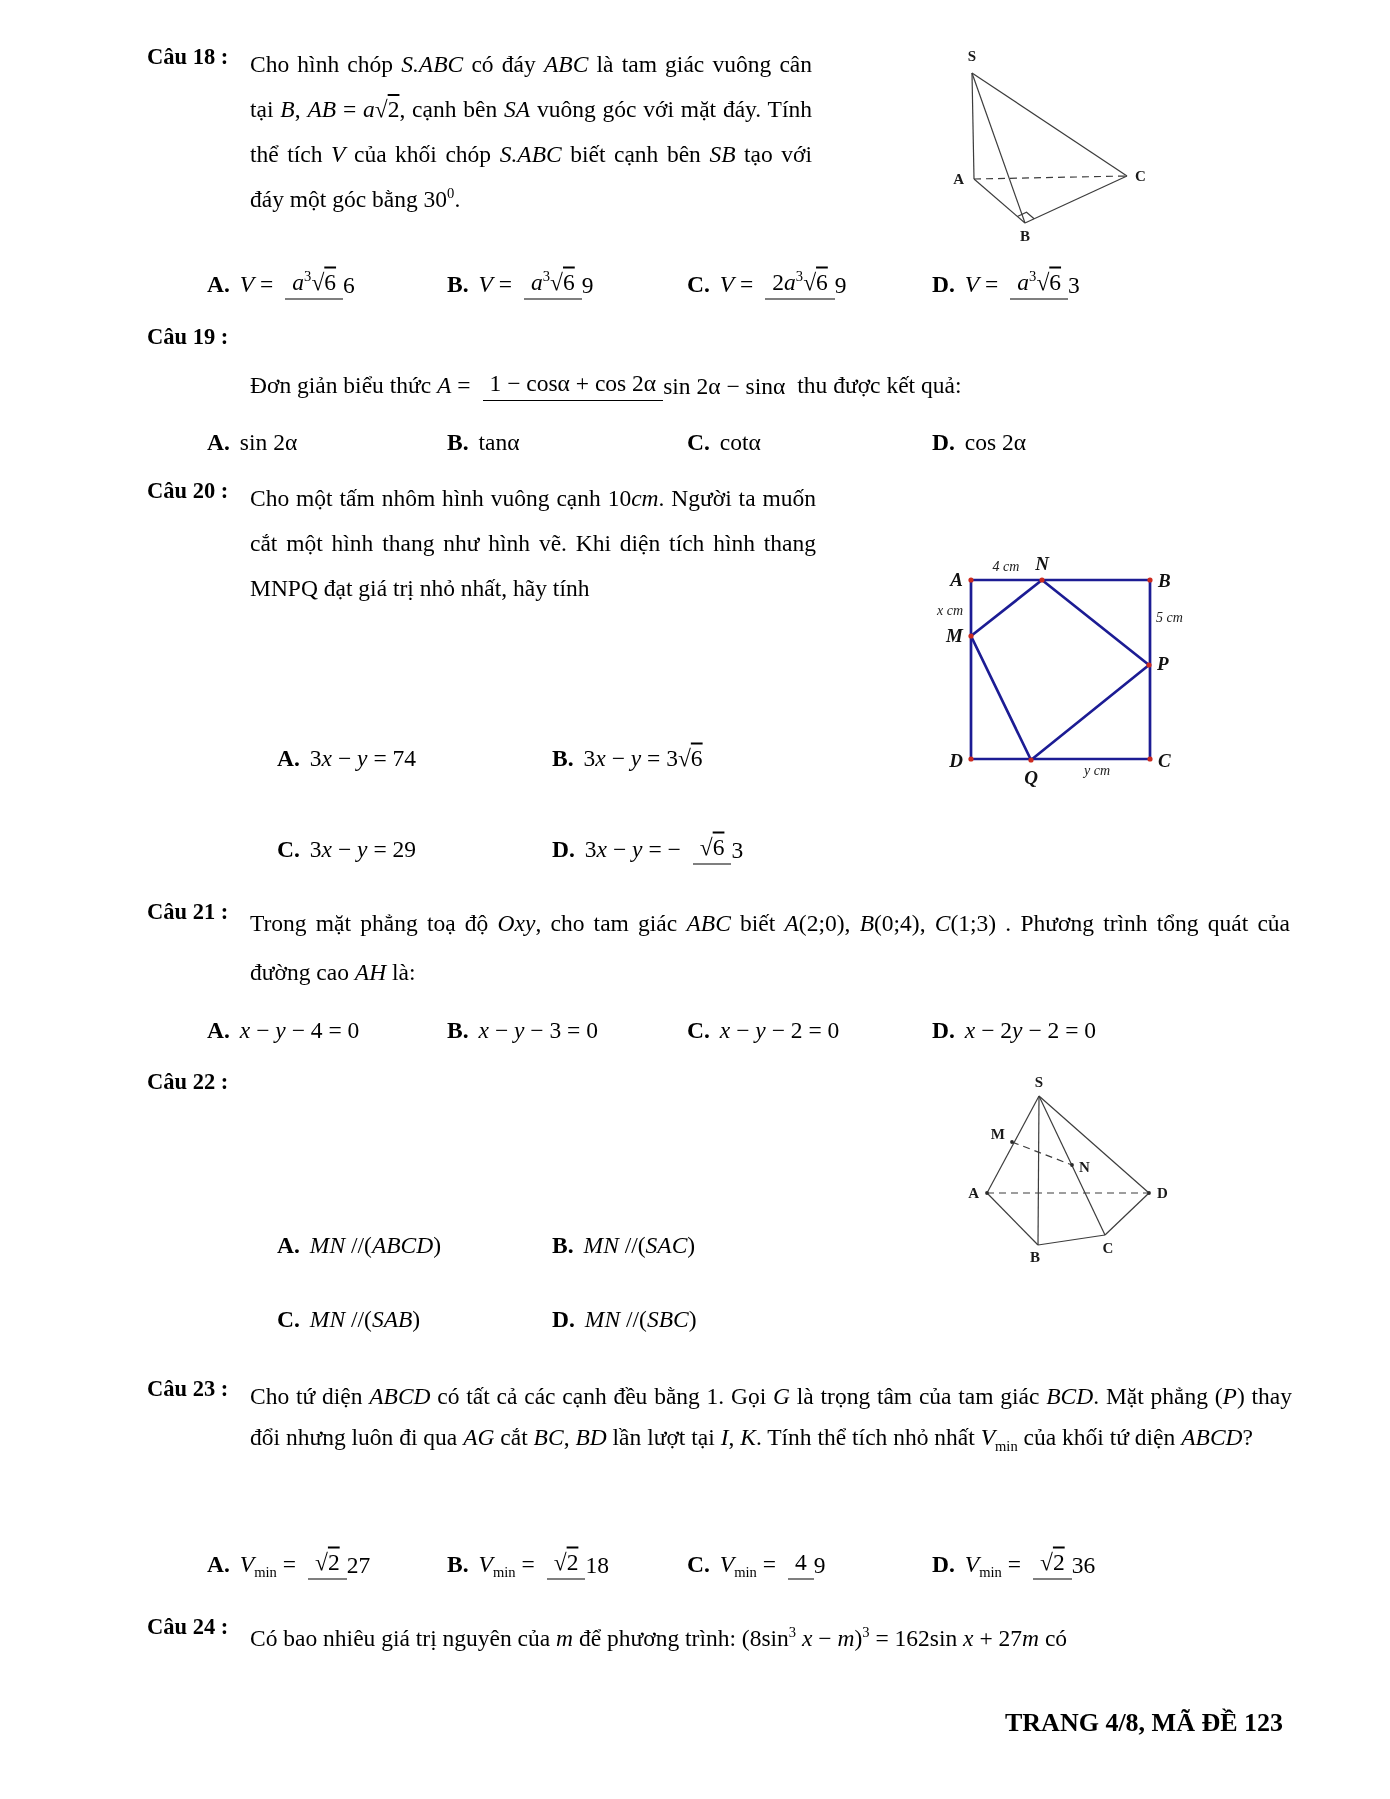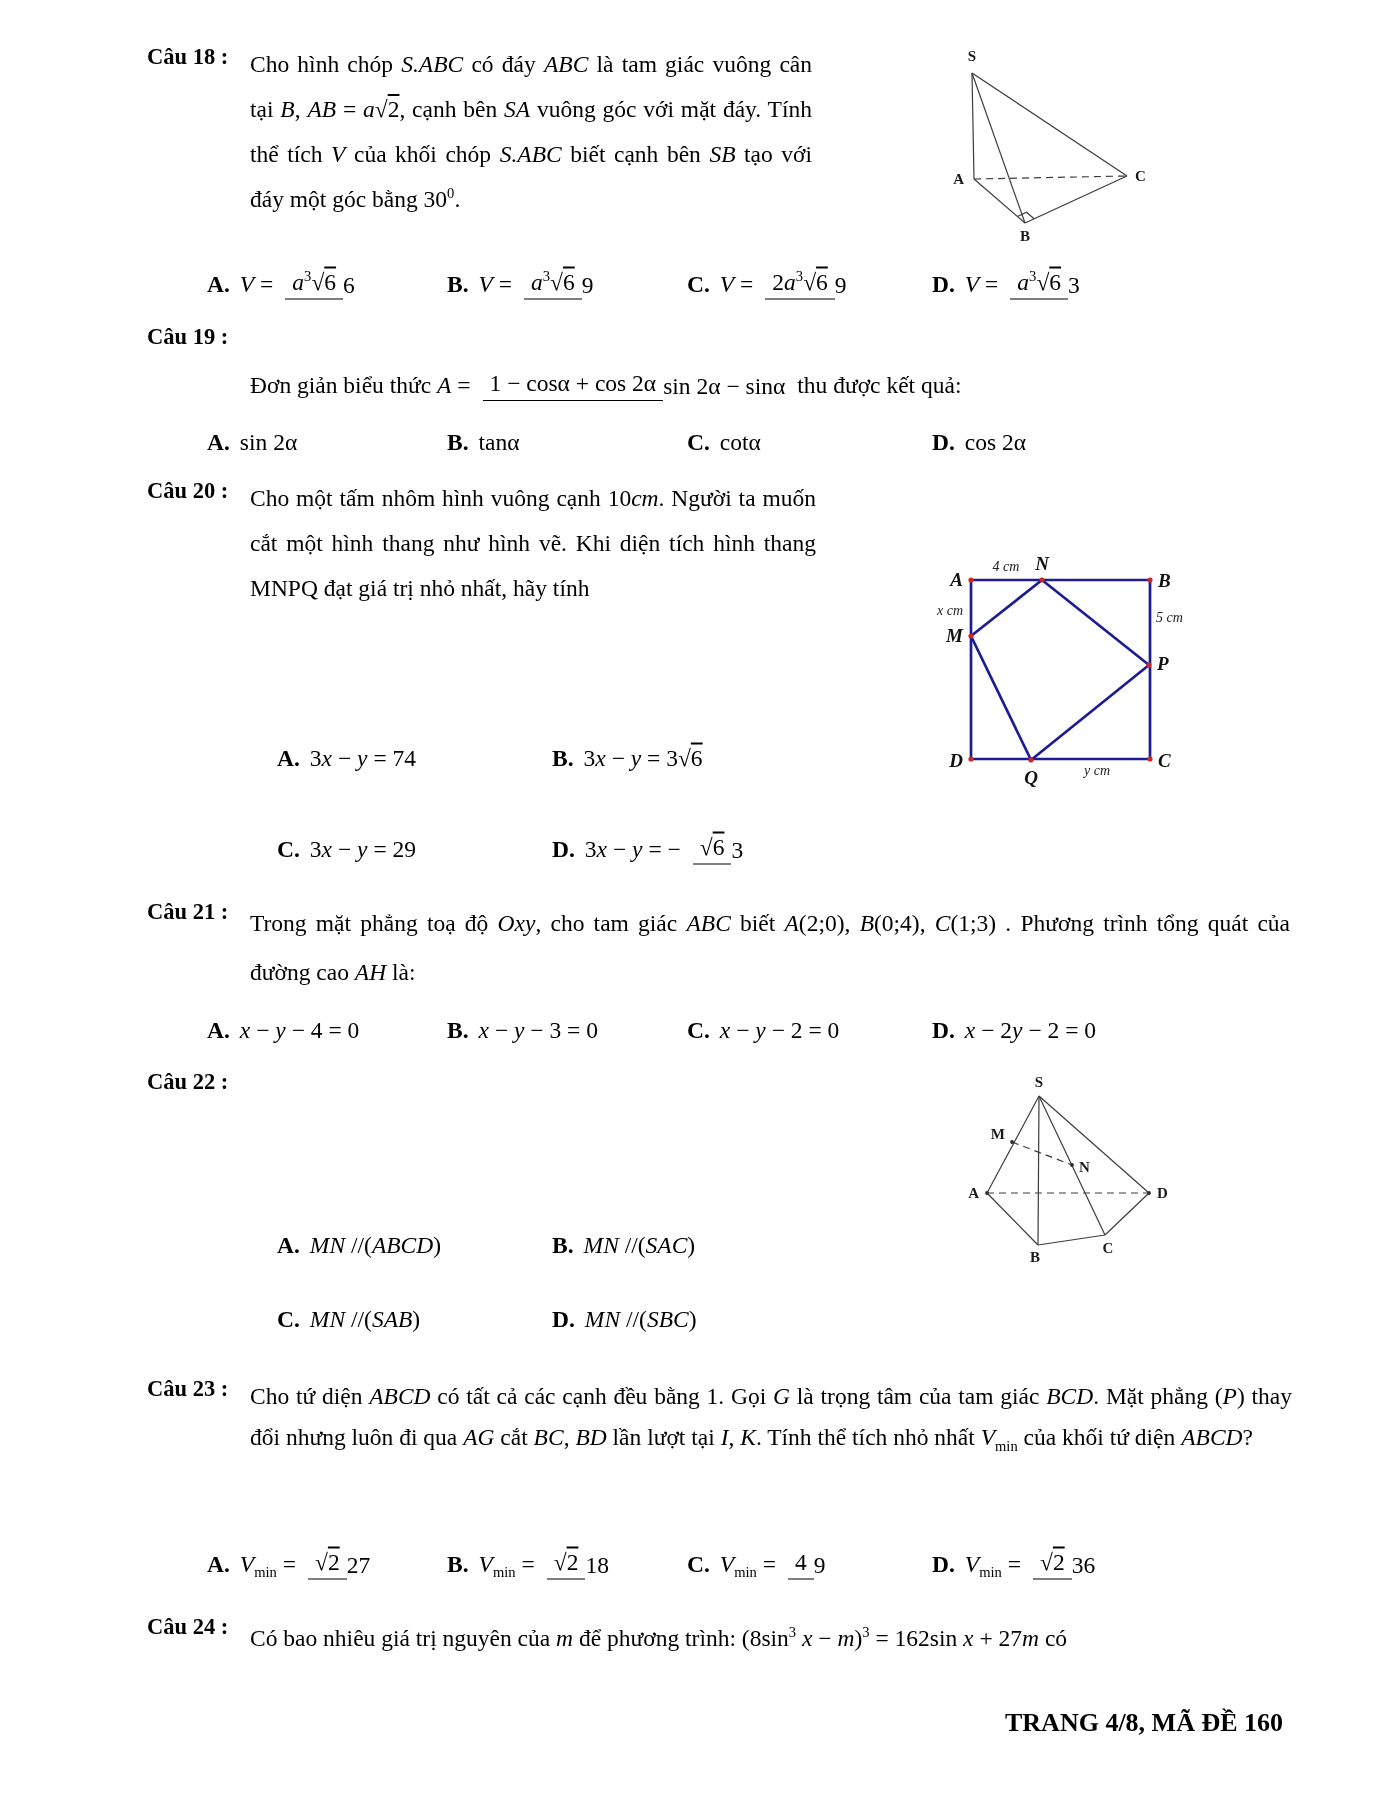--- a/index.html
+++ b/index.html
@@ -273,15 +273,15 @@
       <span class="frac">
           <span class="num">√<span class="ol">2</span></span>
           <span class="den">36</span>
         </span>
     </div>
   </div>
 
   <div class="qlabel" style="top:1614px">Câu 24 :</div>
   <div class="qtext" style="left:228px;top:1616px;width:1070px;text-align:left">Có bao nhiêu giá trị nguyên của <i>m</i> để phương trình: (8sin<sup>3</sup> <i>x</i> − <i>m</i>)<sup>3</sup> = 162sin <i>x</i> + 27<i>m</i>  có</div>
 
-  <div class="footer" style="left:983px;top:1708px">TRANG 4/8, MÃ ĐỀ 160</div>
+  <div class="footer" style="left:983px;top:1708px">TRANG 4/8, MÃ ĐỀ 123</div>
 
 </div>
 
 </body></html>

